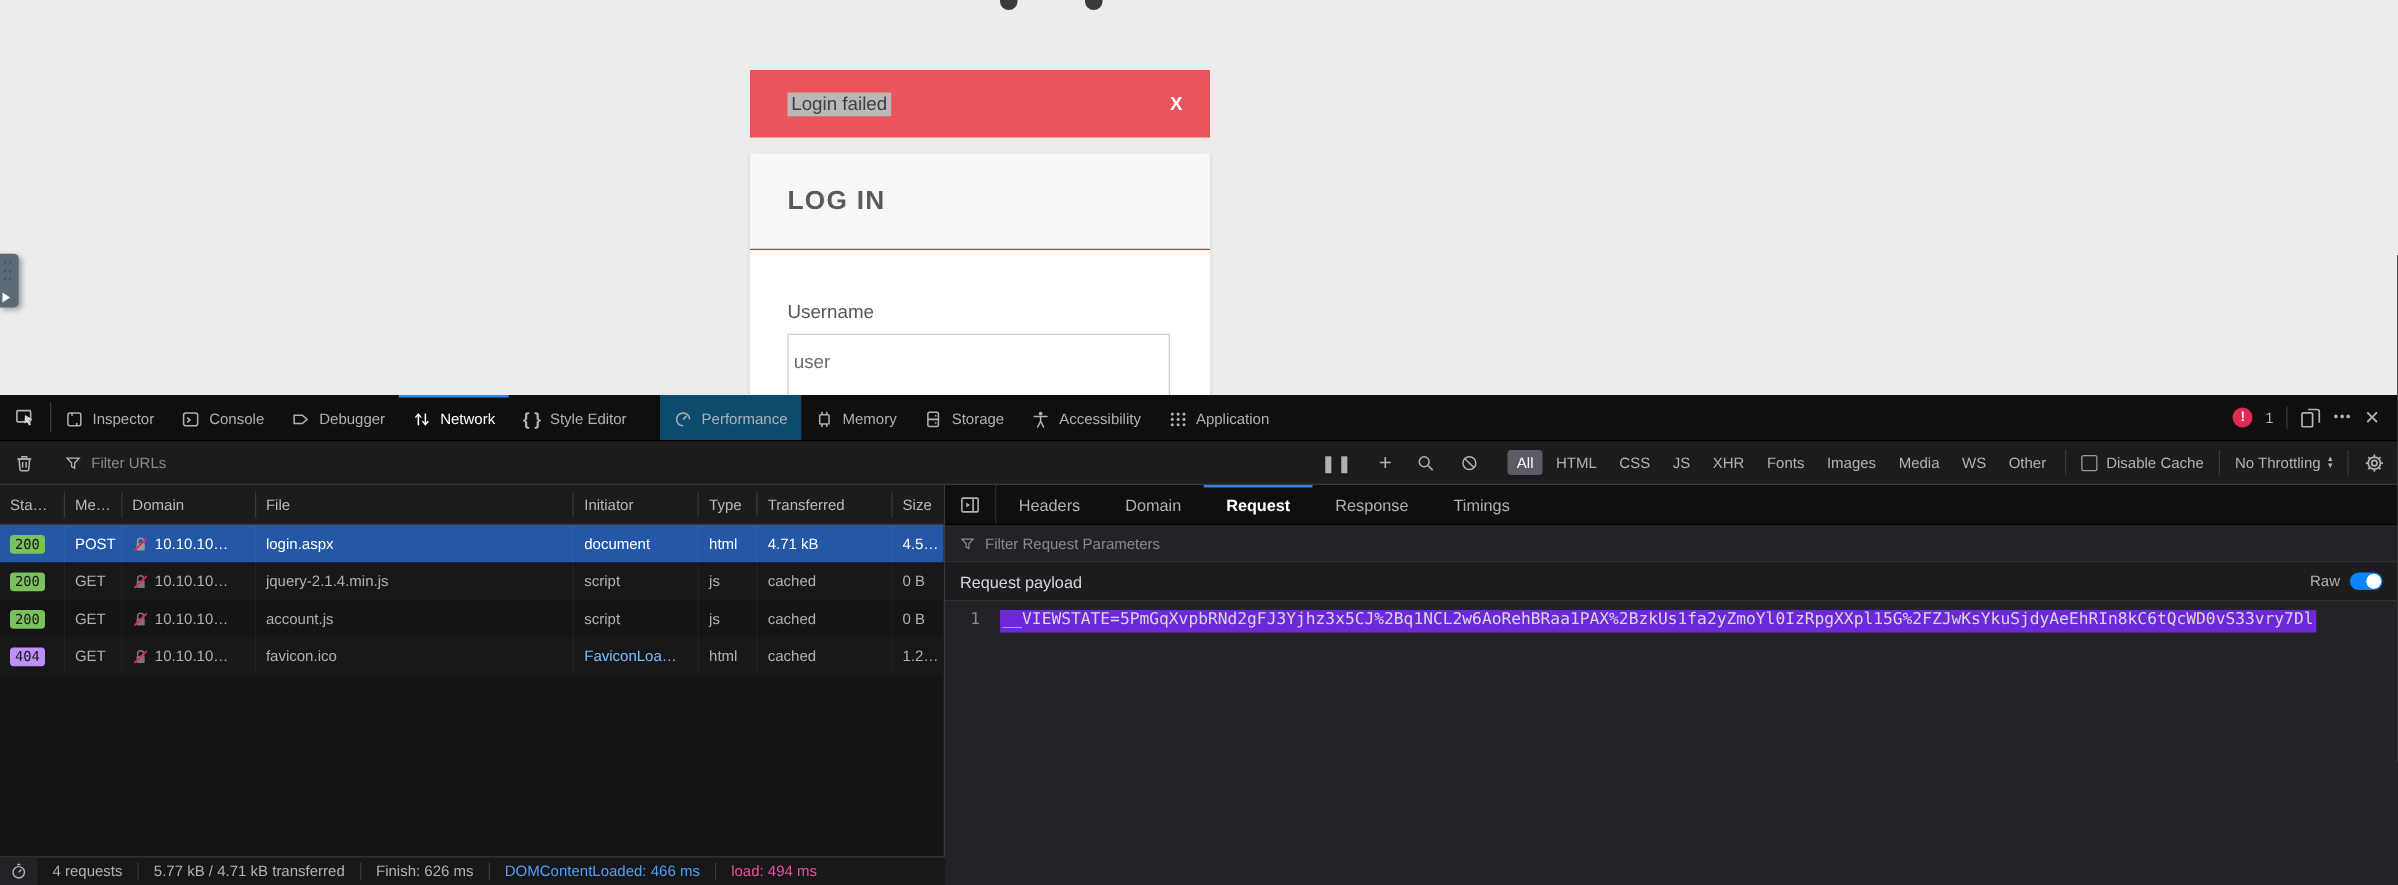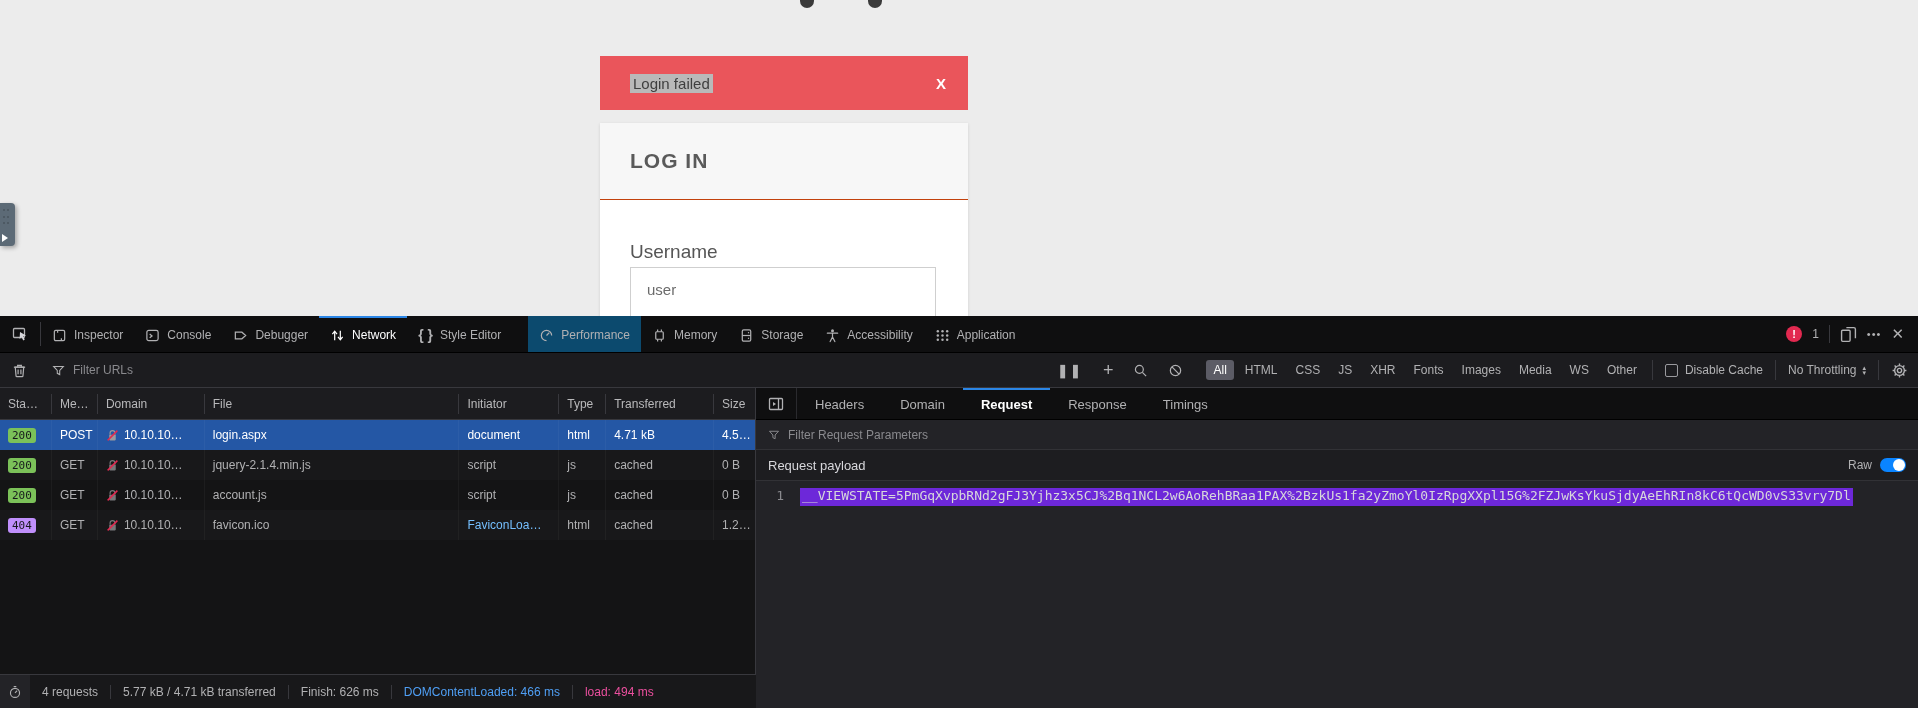--- a/index.html
+++ b/index.html
@@ -8,22 +8,22 @@
 
   
   .page { position:absolute; left:0; top:0; width:100%; height:316px; overflow:hidden; background:#ececec; }
   .desc-dot { position:absolute; top:-7px; width:14px; height:15px; border-radius:7px; background:#3a3a3a; }
   .alert-banner { position:absolute; left:600px; top:56px; width:368px; height:54px; background:#ea555b; display:flex; align-items:center; }
   .alert-text { margin-left:30px; font-size:15px; color:#3f3f3f; background:#b9b9b9; padding:1px 3px; }
   .alert-close { position:absolute; right:22px; color:#fff; font-size:15px; font-weight:bold; cursor:default; }
   .login-card { position:absolute; left:600px; top:123px; width:368px; height:200px; background:#fff; box-shadow:0 1px 3px rgba(0,0,0,.12); }
   .card-header { height:77px; background:#f7f7f7; border-bottom:1px solid #c2410c; display:flex; align-items:center; }
   .card-title { margin-left:30px; font-size:21px; font-weight:bold; color:#5a5a5a; letter-spacing:1px; }
-  .field-label { position:absolute; left:30px; top:118px; font-size:19px; color:#565656; }
-  .username-input { position:absolute; left:30px; top:144px; width:306px; height:52px; border:1px solid #cfcfcf; background:#fff; font-size:15px; color:#6b6b6b; padding:0 0 8px 16px; font-family:"Liberation Sans", sans-serif; outline:none; }
+  .field-label { position:absolute; left:30px; top:118px; font-size:15px; color:#565656; }
+  .username-input { position:absolute; left:30px; top:144px; width:306px; height:52px; border:1px solid #cfcfcf; background:#fff; font-size:15px; color:#6b6b6b; padding:0 0 8px 4px; font-family:"Liberation Sans", sans-serif; outline:none; }
   .float-widget { position:absolute; left:0; top:203px; width:15px; height:43px; background:#5c6a76; border-radius:0 4px 4px 0; box-shadow:2px 2px 4px rgba(0,0,0,.3); }
   .float-widget .dots { position:absolute; left:3px; top:6px; width:8px; height:20px; display:grid; grid-template-columns:1fr 1fr; grid-template-rows:1fr 1fr 1fr; }
   .float-widget .dots i { width:2px; height:2px; background:#48545e; border-radius:50%; }
   .float-widget .tri { position:absolute; left:2px; bottom:4px; width:0; height:0; border-left:6px solid #fff; border-top:4px solid transparent; border-bottom:4px solid transparent; }
 
   
   .devtools { position:absolute; left:0; top:316px; width:100%; height:392px; background:#141415; color:#b1b1b3; font-size:12px; }
 
   
   .dt-tabbar { height:37px; background:#0f0f10; display:flex; align-items:stretch; border-bottom:1px solid #000; }
@@ -66,21 +66,21 @@
   .net-row .c { padding-left:8px; height:100%; display:flex; align-items:center; overflow:hidden; white-space:nowrap; border-right:1px solid rgba(255,255,255,.04); }
   .c-status { width:52px; } .c-method { width:46px; } .c-domain { width:107px; }
   .c-file { width:255px; } .c-init { width:100px; } .c-type { width:47px; }
   .c-trans { width:108px; } .c-size { width:41px; border-right:none !important; }
   .badge { font-family:"DejaVu Sans Mono", monospace; font-size:11px; padding:1px 4px; border-radius:3px; background:#7bc159; color:#16181b; }
   .badge.purple { background:#c08ffc; }
   .init-link { color:#75bfff; }
   .lock-wrap { position:relative; width:13px; height:13px; margin-right:5px; flex:none; }
 
   
-  .dt-statusbar { height:34px; width:756px; background:#18181a; border-top:1px solid #38383d; display:flex; align-items:center; font-size:12px; color:#b1b1b3; }
+  .dt-statusbar { height:23px; width:756px; background:#18181a; border-top:1px solid #38383d; display:flex; align-items:center; font-size:12px; color:#b1b1b3; }
   .sb-clock { width:30px; height:100%; background:#232327; display:flex; align-items:center; justify-content:center; flex:none; }
   .sb-item { padding:0 12px; white-space:nowrap; }
   .sb-sep { width:1px; height:14px; background:#38383d; }
   .sb-dcl { color:#4f9ff5; }
   .sb-load { color:#eb4f9e; }
 
   
   .req-pane { flex:1; display:flex; flex-direction:column; background:#232327; overflow:hidden; }
   .req-tabs { height:32px; background:#0f0f10; display:flex; align-items:stretch; border-bottom:1px solid #000; flex:none; }
   .req-tab { display:flex; align-items:center; padding:0 18px; border-top:2px solid transparent; color:#b1b1b3; font-size:13px; }

